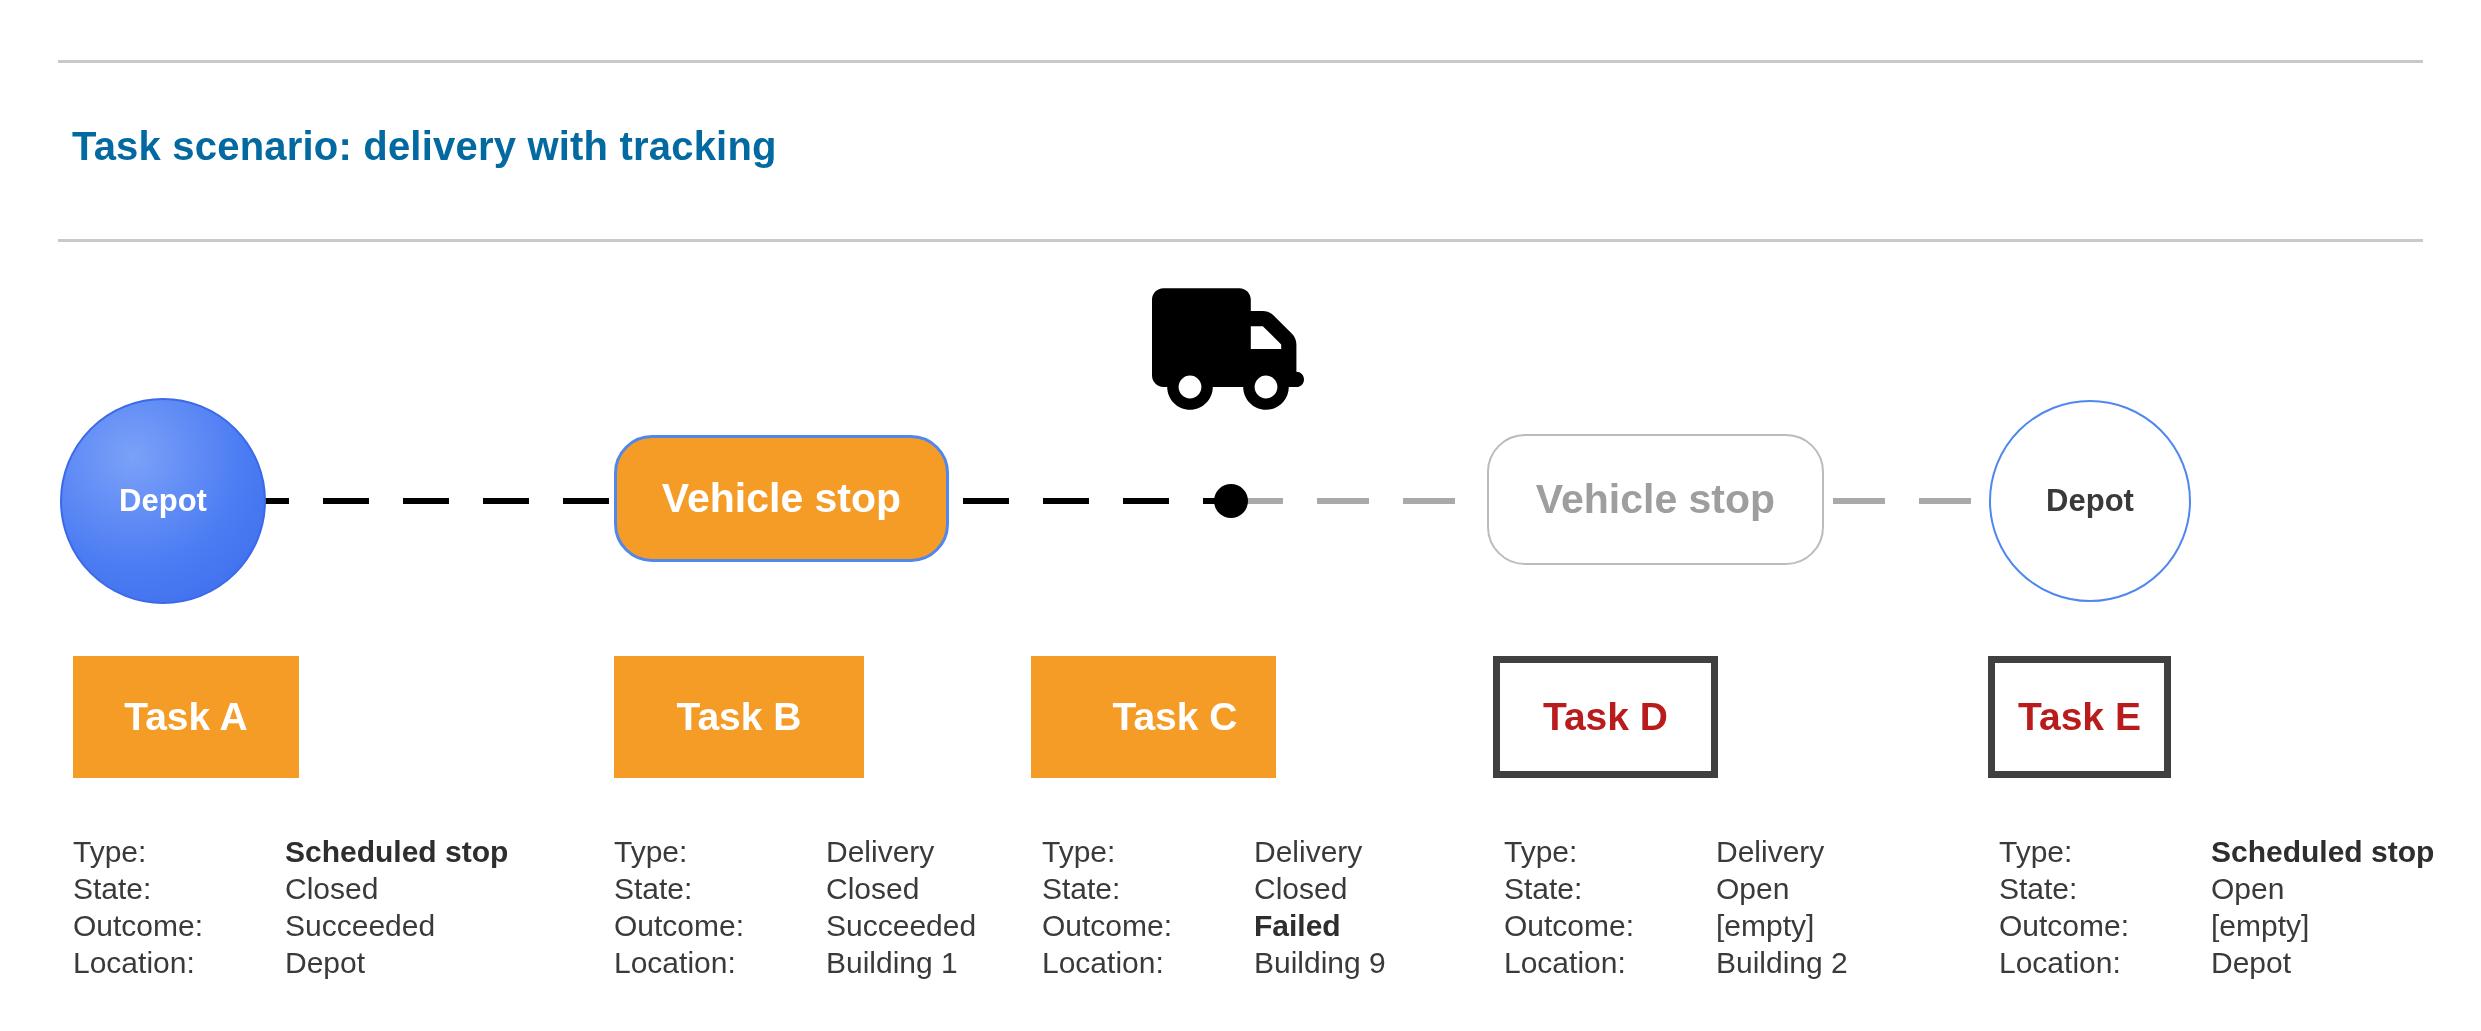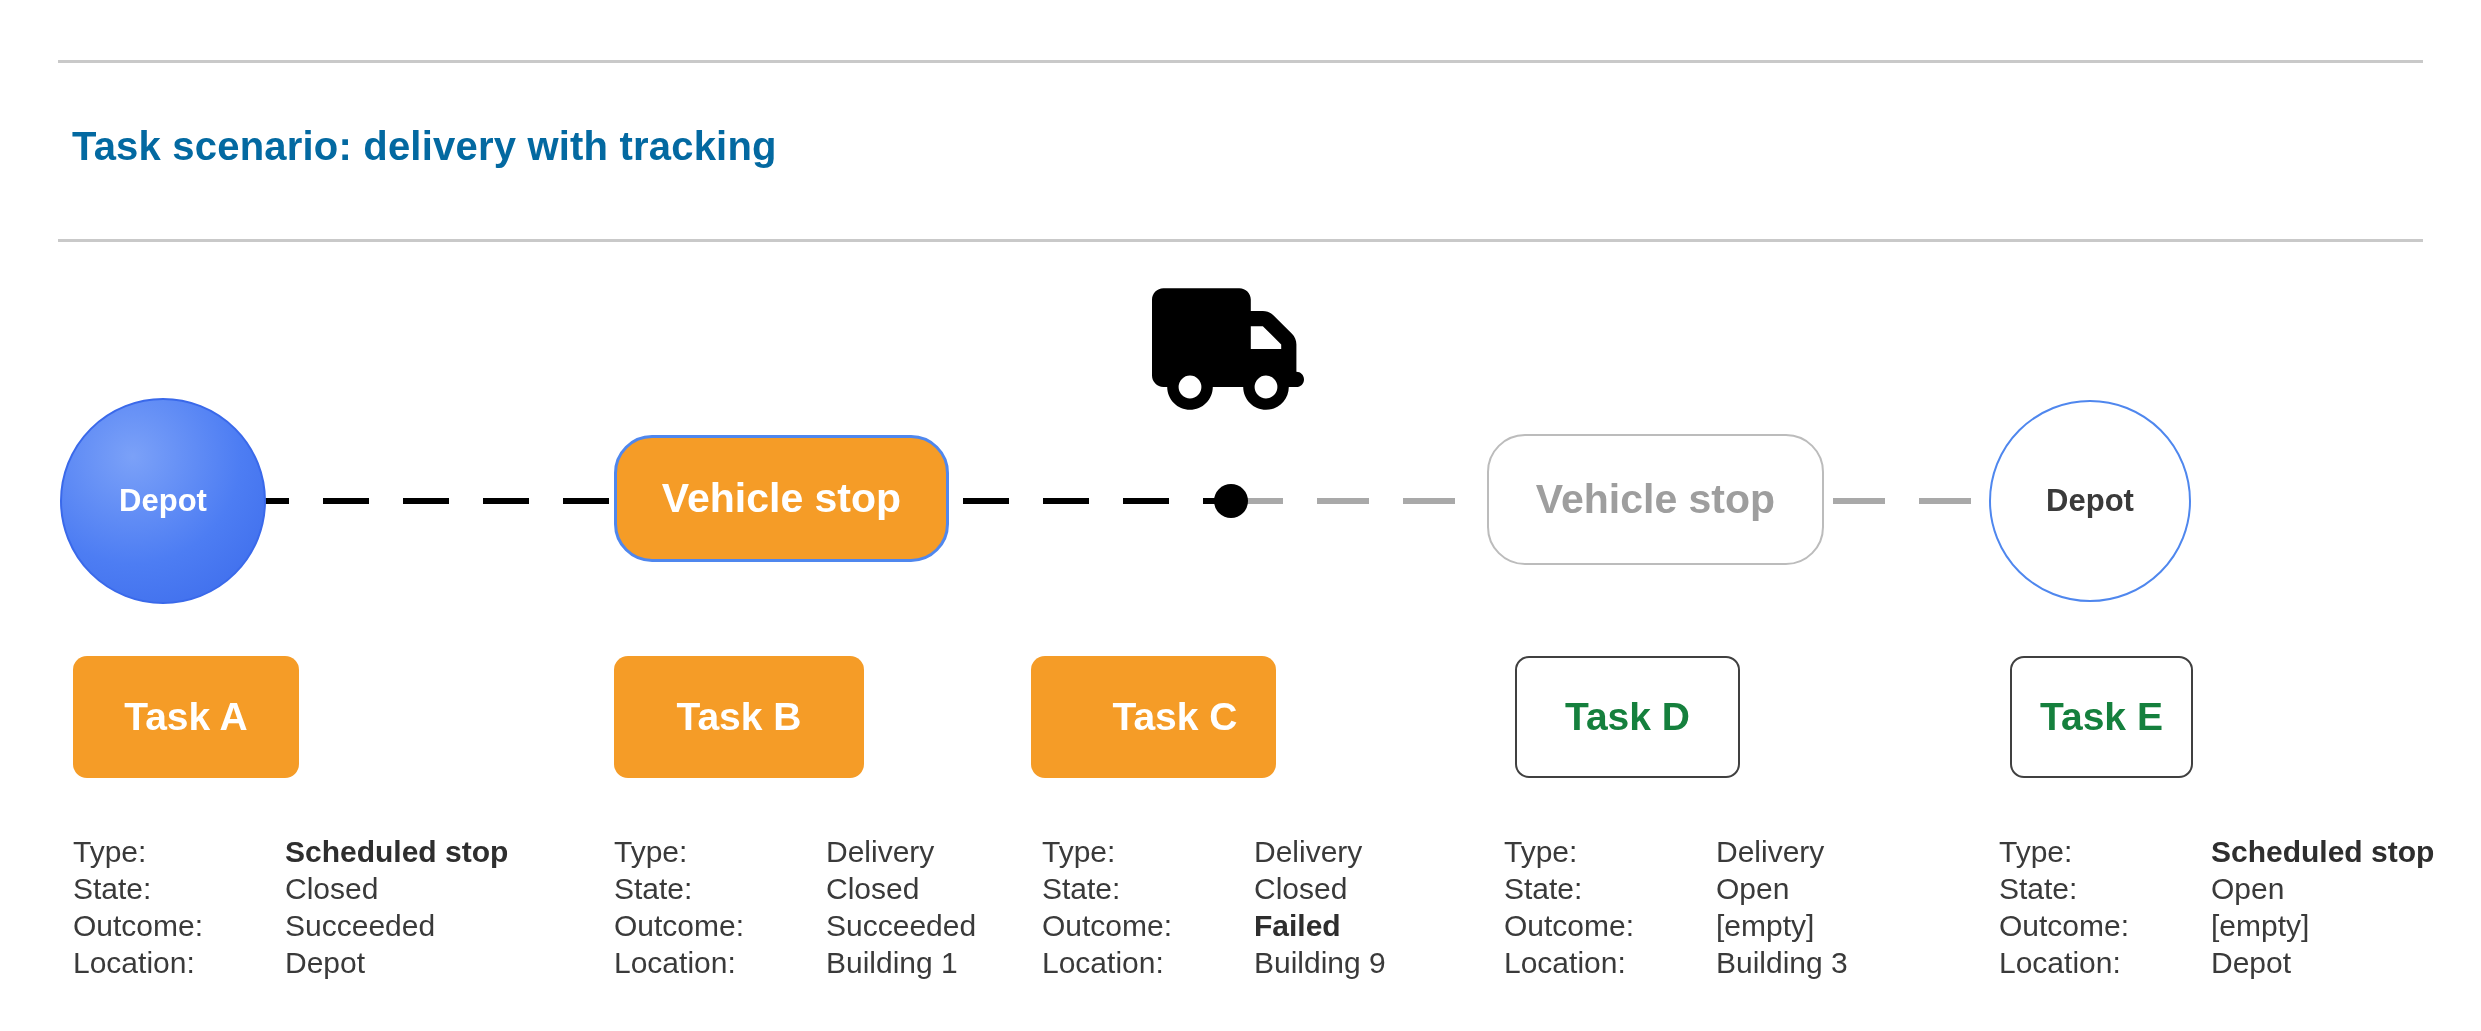--- a/index.html
+++ b/index.html
@@ -52,24 +52,24 @@
   .node-depot-end {
     left:1989px; top:400px; width:202px; height:202px; border-radius:50%;
     background:#ffffff; border:2px solid #4f87ee;
     color:#3a3a3a; font-weight:bold; font-size:31px;
   }
 
   
   .task-card {
     position:absolute; top:656px; height:122px; box-sizing:border-box;
     display:flex; align-items:center; justify-content:center;
-    font-size:39px; font-weight:bold; border-radius:14px; z-index:2;
+    font-size:39px; font-weight:bold; border-radius:0; z-index:2;
   }
   .task-card.done { background:#f59c27; color:#ffffff; }
-  .task-card.open { background:#ffffff; color:#15803d; border:2px solid #404040;margin-left:22px; }
+  .task-card.open { background:#ffffff; color:#b91c1c; border:7px solid #404040; }
 
   
   .details {
     position:absolute; top:833px; display:grid;
     grid-template-columns:212px auto; column-gap:0; row-gap:0;
     font-size:30px; line-height:37px; color:#3a3a3a; z-index:2;
     white-space:nowrap;
   }
   .details .bold { font-weight:bold; color:#2e2e2e; }
 </style>
@@ -161,21 +161,21 @@
   </div>
 
   <div class="details" style="left:1504px;">
     <span>Type:</span>
     <span>Delivery</span>
     <span>State:</span>
     <span>Open</span>
     <span>Outcome:</span>
     <span>[empty]</span>
     <span>Location:</span>
-    <span>Building 3</span>
+    <span>Building 2</span>
   </div>
 
   <div class="details" style="left:1999px;">
     <span>Type:</span>
     <span class="bold">Scheduled stop</span>
     <span>State:</span>
     <span>Open</span>
     <span>Outcome:</span>
     <span>[empty]</span>
     <span>Location:</span>

